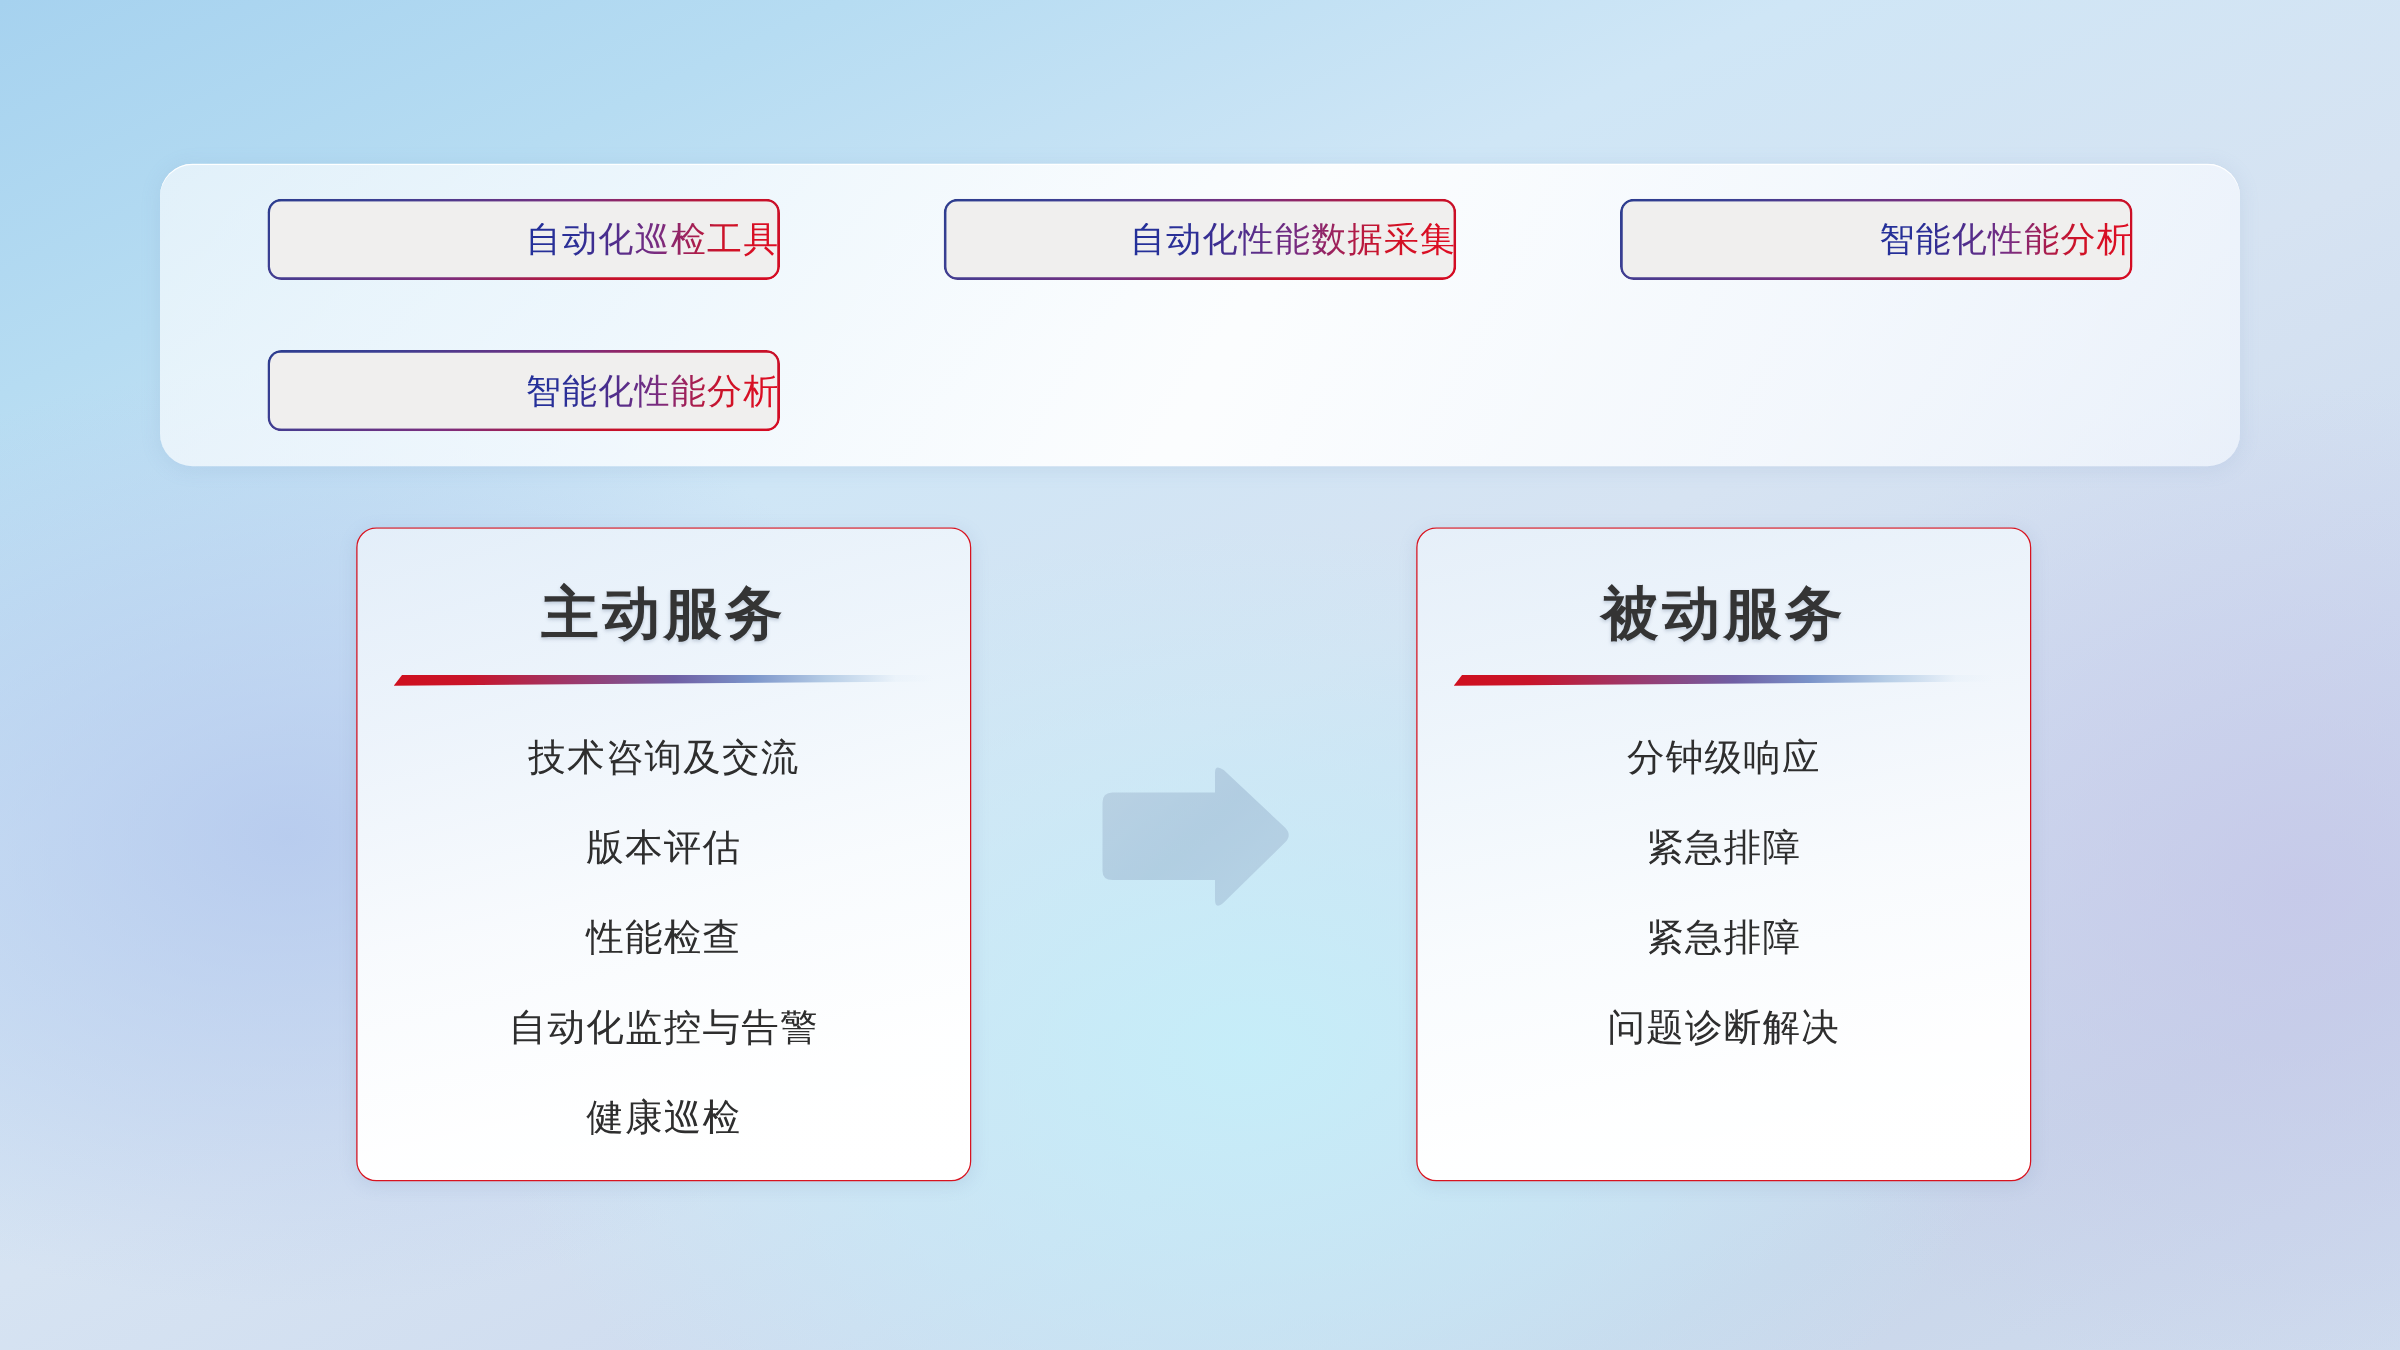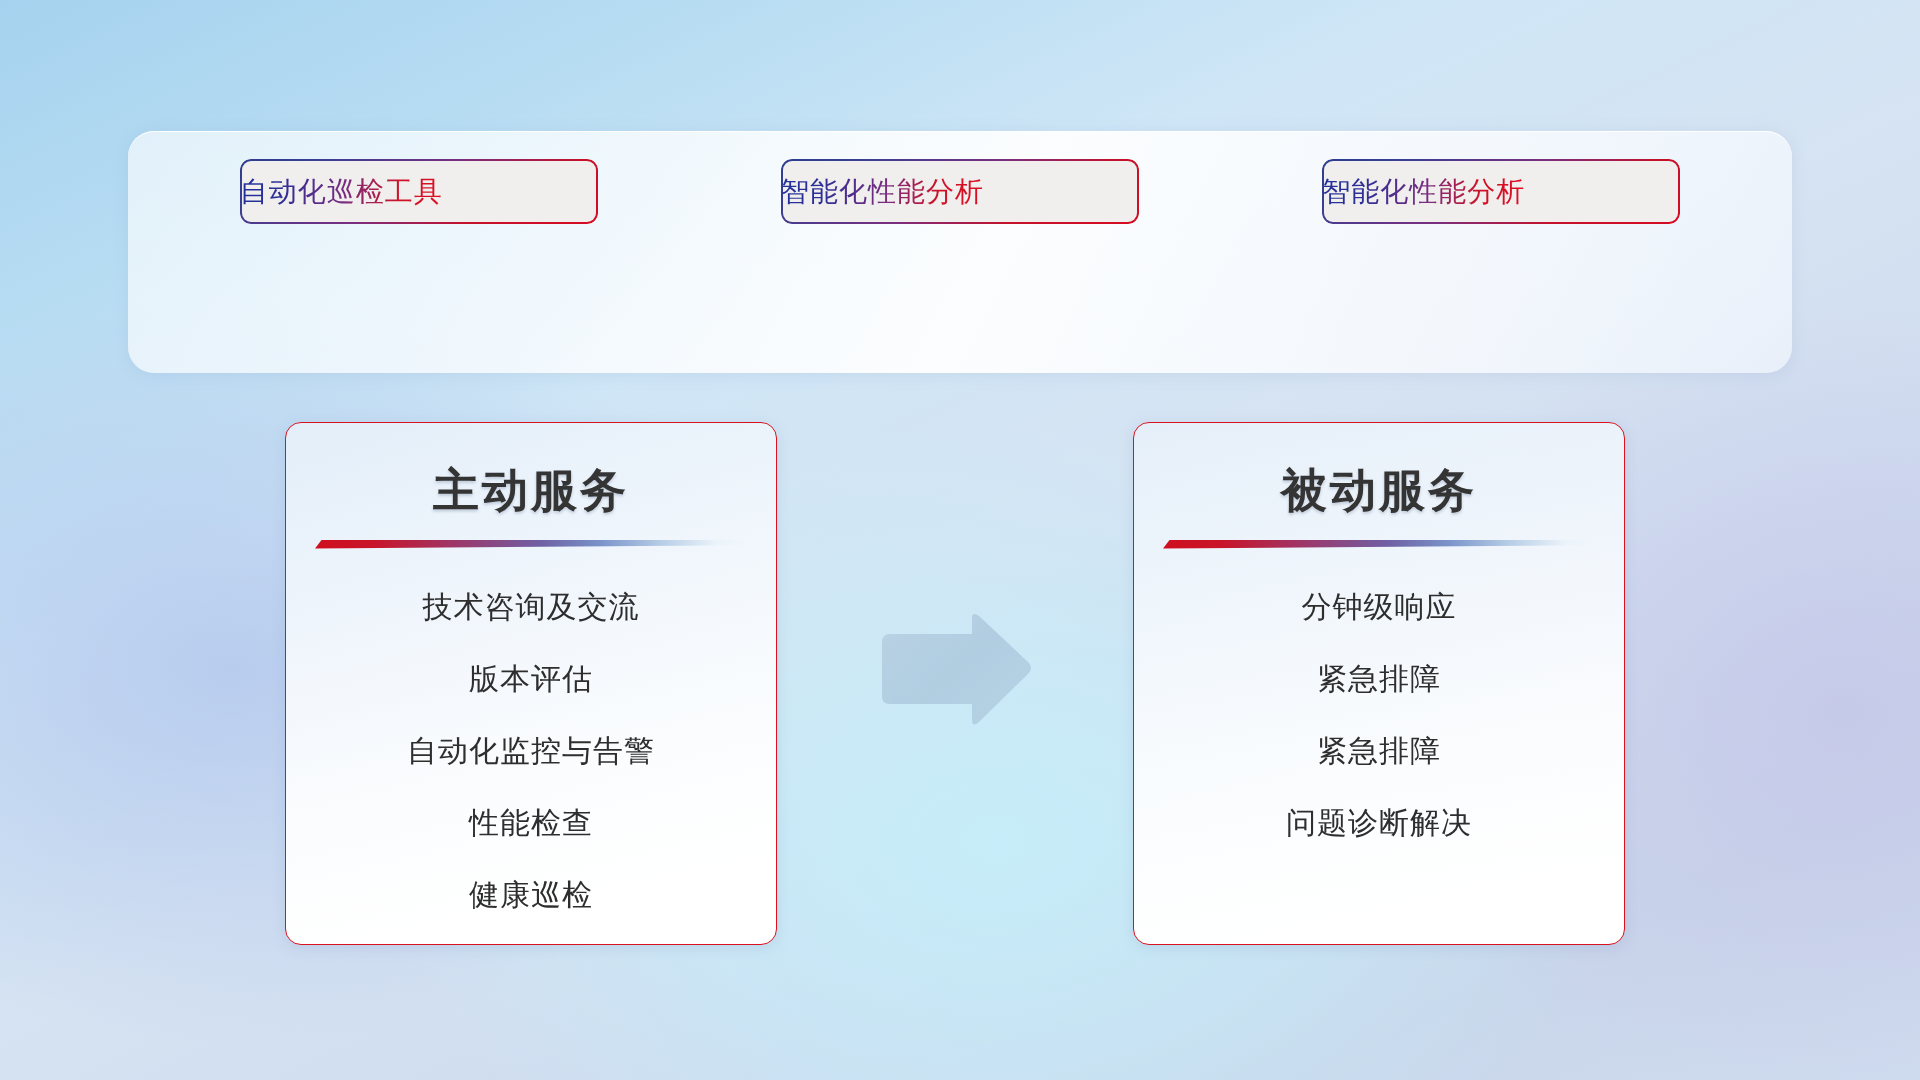--- a/index.html
+++ b/index.html
@@ -43,27 +43,27 @@
     grid-template-columns: repeat(3, 1fr);
     grid-template-rows: repeat(2, 1fr);
     align-items: center;
     justify-items: center;
     padding: 0 20px;
     box-sizing: border-box;
   }
 
   .pill {
     position: relative;
-    width: 358px;
+    width: 410px;
     height: 65px;
     border-radius: 11px;
     background: #f0efee;
     display: flex;
     align-items: center;
-    justify-content: flex-start;
+    justify-content: flex-end;
     box-sizing: border-box;
   }
   
   .pill::before {
     content: "";
     position: absolute;
     inset: 0;
     border-radius: 11px;
     padding: 2px;
     background: linear-gradient(150deg, #2c3d8f 0%, #3b3f93 18%, #7b2e7e 48%, #c5112a 72%, #d60b22 100%);
@@ -169,41 +169,44 @@
 <body>
 
 <div id="stage">
 
   <div class="top-panel">
 
     <div class="pill">
       <span class="pill-label">自动化巡检工具</span>
     </div>
 
+    <div class="pill">
+      <span class="pill-label">自动化性能数据采集</span>
+    </div>
 
     <div class="pill">
       <span class="pill-label">智能化性能分析</span>
     </div>
 
     <div class="pill">
       <span class="pill-label">智能化性能分析</span>
     </div>
 
 
 
   </div>
 
   <div class="service-card left">
     <div class="card-title">主动服务</div>
     <div class="card-divider"></div>
     <ul class="card-list">
       <li>技术咨询及交流</li>
       <li>版本评估</li>
+      <li>性能检查</li>
       <li>自动化监控与告警</li>
-      <li>性能检查</li>
       <li>健康巡检</li>
     </ul>
   </div>
 
   <svg class="flow-arrow" viewBox="0 0 158 118">
     <defs>
       <linearGradient id="arrowGrad" x1="0" y1="0" x2="1" y2="0.8">
         <stop offset="0%" stop-color="#9fb4cc"></stop>
         <stop offset="55%" stop-color="#8ea9c6"></stop>
         <stop offset="100%" stop-color="#9bb2cc"></stop>

